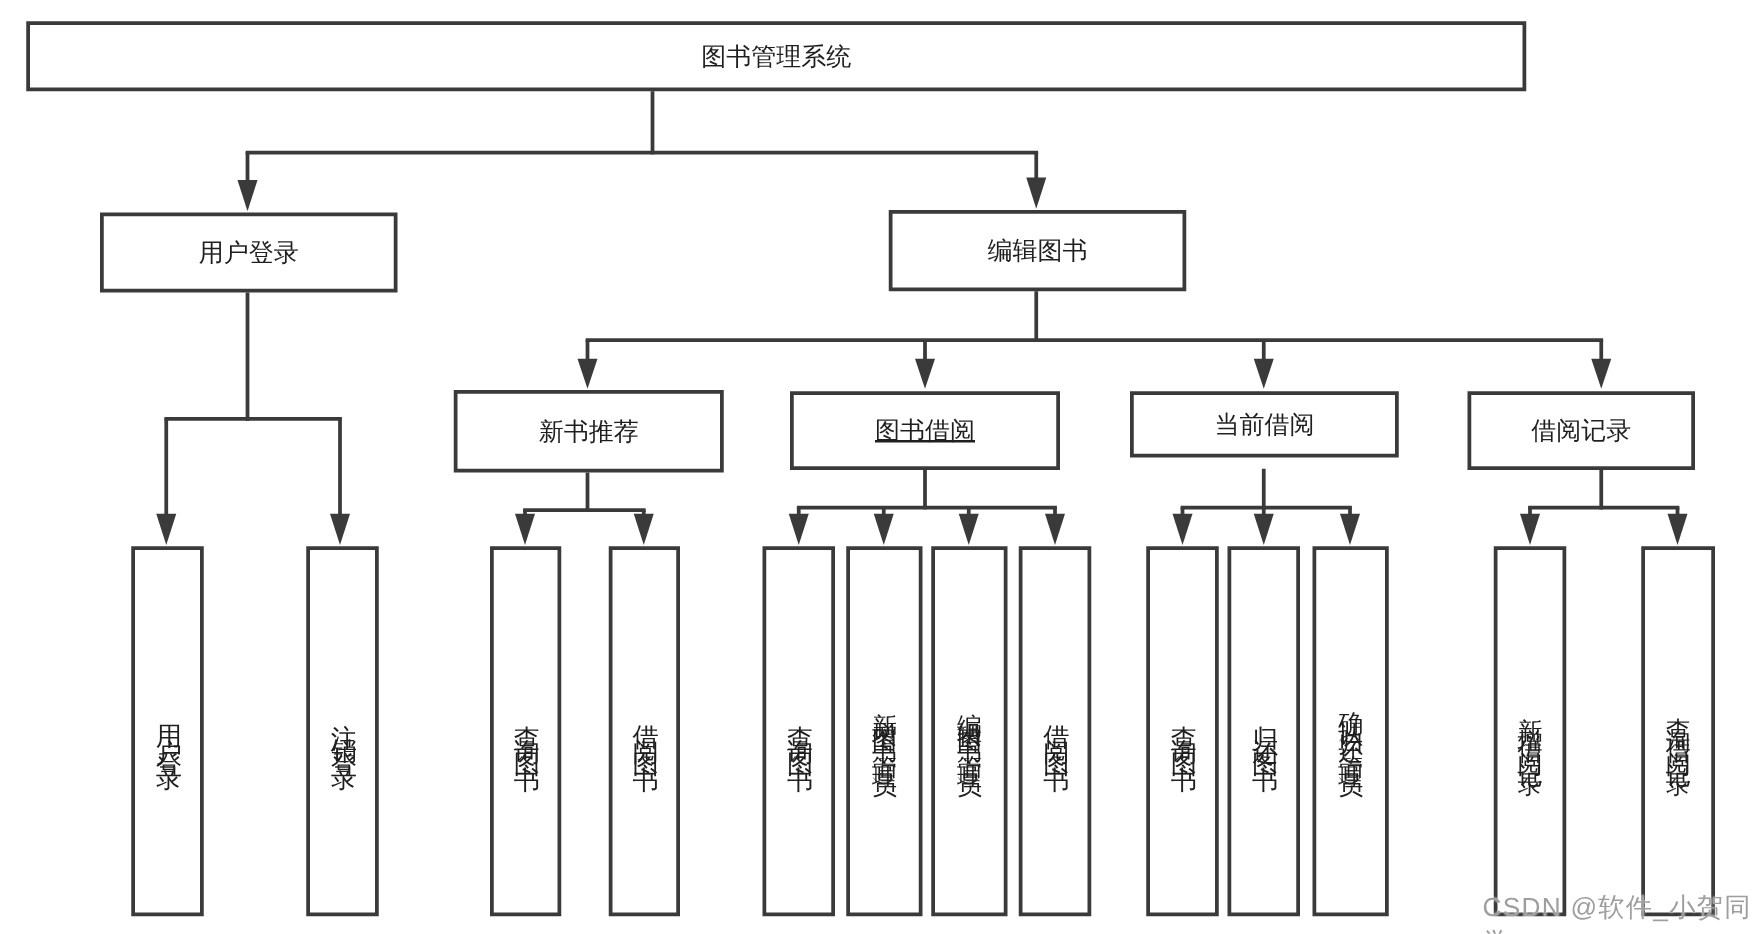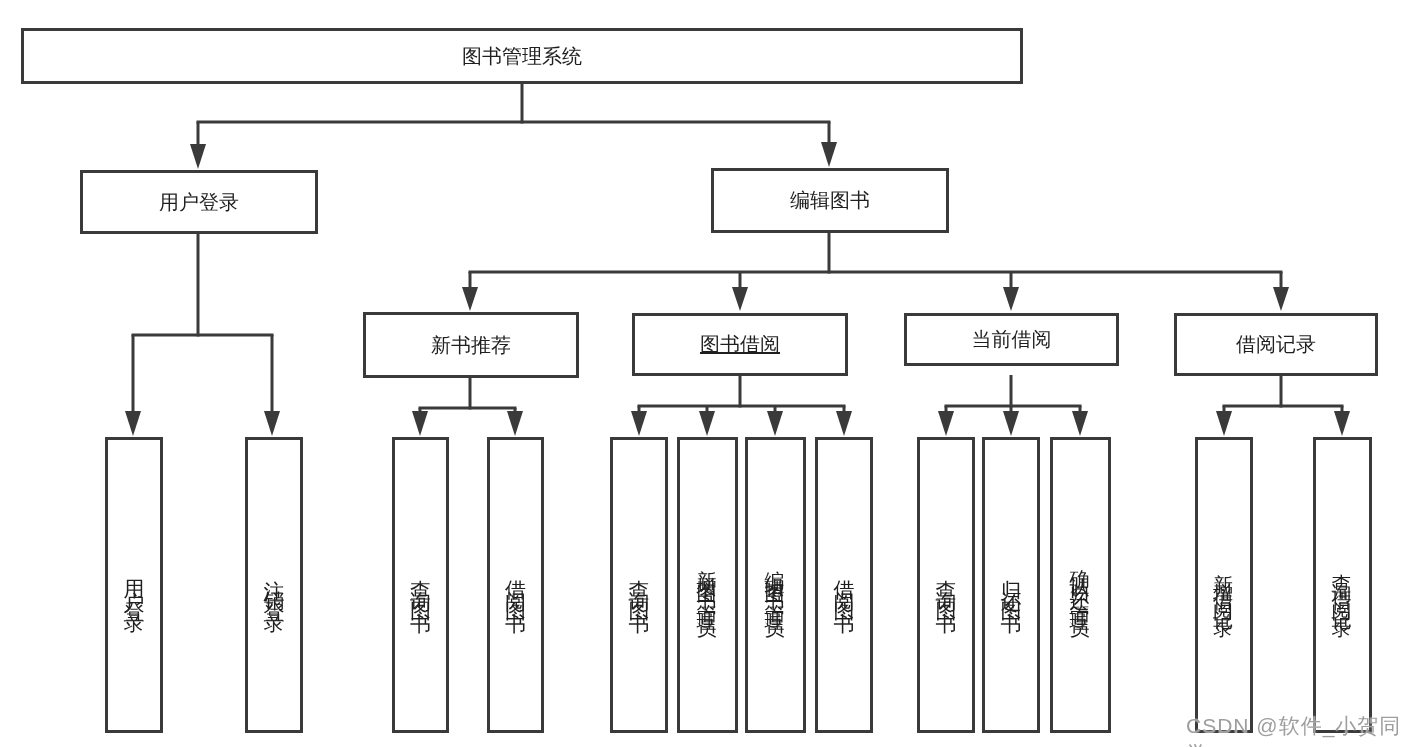--- a/index.html
+++ b/index.html
@@ -96,41 +96,41 @@
     <g>
       <line x1="1281" y1="375" x2="1281" y2="407.5"></line>
       <line x1="1222.5" y1="406" x2="1343.5" y2="406"></line>
       <line x1="1224" y1="406" x2="1224" y2="412"></line>
       <polygon points="1224,436 1216,411 1232,411"></polygon>
       <line x1="1342" y1="406" x2="1342" y2="412"></line>
       <polygon points="1342,436 1334,411 1350,411"></polygon>
     </g>
   </svg>
 
-  <div class="node hnode" style="left:21px;top:28px;width:1002px;height:56px;text-align:right;">
+  <div class="node hnode" style="left:21px;top:17px;width:1200px;height:56px;text-align:right;">
     <span>图书管理系统</span>
   </div>
 
   <div class="node hnode" style="left:80px;top:170px;width:238px;height:64px;">
     <span>用户登录</span>
   </div>
   <div class="node hnode" style="left:711px;top:168px;width:238px;height:65px;">
     <span>编辑图书</span>
   </div>
 
   <div class="node hnode" style="left:363px;top:312px;width:216px;height:66px;">
     <span>新书推荐</span>
   </div>
   <div class="node hnode" style="left:632px;top:313px;width:216px;height:63px;text-decoration:underline;">
     <span>图书借阅</span>
   </div>
   <div class="node hnode" style="left:904px;top:313px;width:215px;height:53px;">
     <span>当前借阅</span>
   </div>
-  <div class="node hnode" style="left:1174px;top:313px;width:204px;height:63px;">
+  <div class="node hnode" style="left:1174px;top:313px;width:182px;height:63px;">
     <span>借阅记录</span>
   </div>
 
   <div class="node vnode" style="left:105px;width:58px;">
     <span class="vtxt">用户登录</span>
   </div>
   <div class="node vnode" style="left:245px;width:58px;">
     <span class="vtxt">注销登录</span>
   </div>
 

